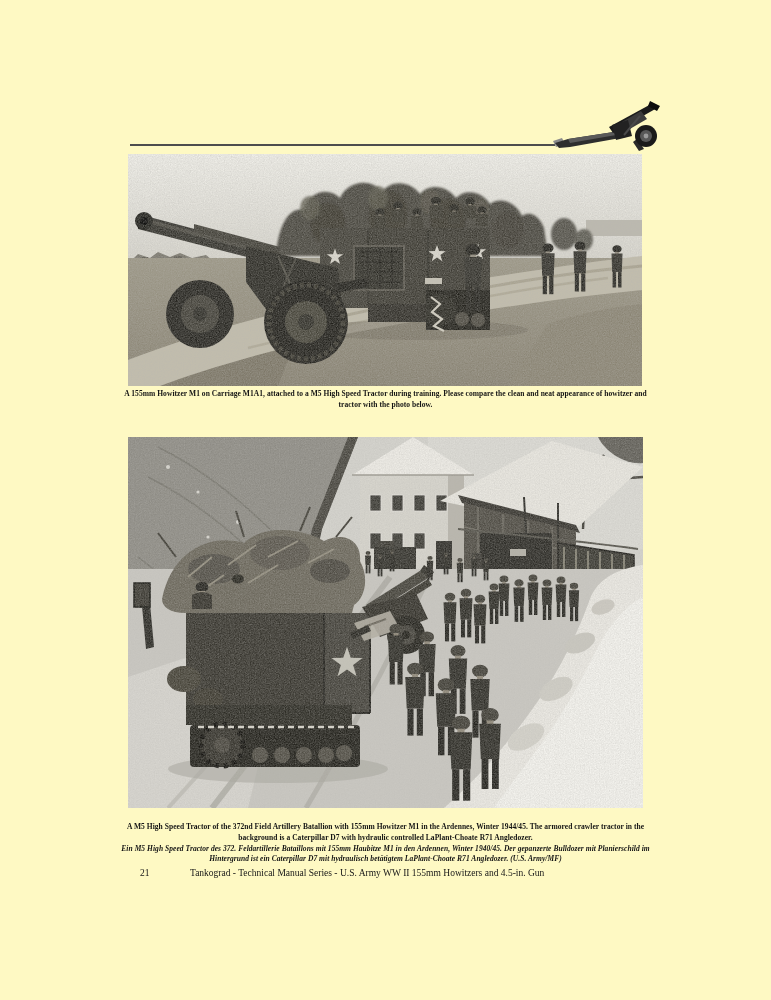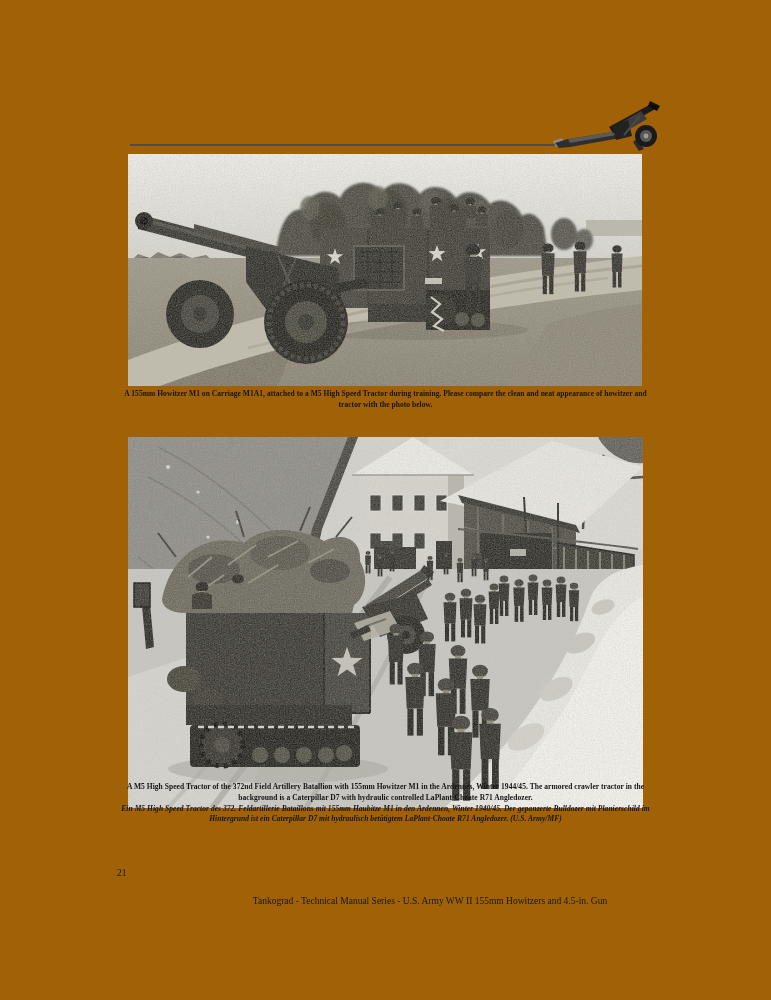--- a/index.html
+++ b/index.html
@@ -1,35 +1,35 @@
 <!DOCTYPE html>
 <html><head>
 <meta charset="utf-8">
 <style>
   html,body{margin:0;padding:0;background:#ffffff;}
   body{width:771px;height:1000px;font-family:"Liberation Serif","DejaVu Serif",serif;color:#111;}
-  .page{position:relative;width:771px;height:1000px;background:#a16207;overflow:hidden;}
+  .page{position:relative;width:771px;height:1000px;background:#fef9c3;overflow:hidden;}
 
   .header-rule{position:absolute;left:130px;top:144px;width:425px;height:2px;background:#4d4d4d;}
   .header-gun{position:absolute;left:552px;top:96px;width:116px;height:58px;}
   .header-gun svg{display:block;width:100%;height:100%;}
 
   .photo{position:absolute;left:128px;margin:0;padding:0;}
   #photo1{top:154px;width:514px;height:232px;}
   #photo2{top:437px;width:515px;height:371px;}
   .photo svg{display:block;width:100%;height:100%;}
 
   .caption{position:absolute;left:121px;width:529px;text-align:center;color:#141414;}
   .caption p{margin:0;font-size:7.5px;line-height:10.8px;font-weight:bold;letter-spacing:0.05px;}
   .caption .de{font-style:italic;}
   #caption1{top:389px;}
-  #caption2{top:782px;}
-
-  .footer-page{position:absolute;left:117px;top:868px;font-size:9.5px;color:#161616;}
-  .footer-title{position:absolute;left:190px;top:896px;width:480px;text-align:center;font-size:9.5px;color:#161616;}
+  #caption2{top:822px;}
+
+  .footer-page{position:absolute;left:140px;top:868px;font-size:9.5px;color:#161616;}
+  .footer-title{position:absolute;left:190px;top:868px;width:480px;font-size:9.5px;color:#161616;}
 </style>
 </head>
 <body>
 
 <div class="page">
 
   <div class="header-rule"></div>
   <div class="header-gun">
     <svg viewBox="0 0 116 58" aria-hidden="true">
       <g>

